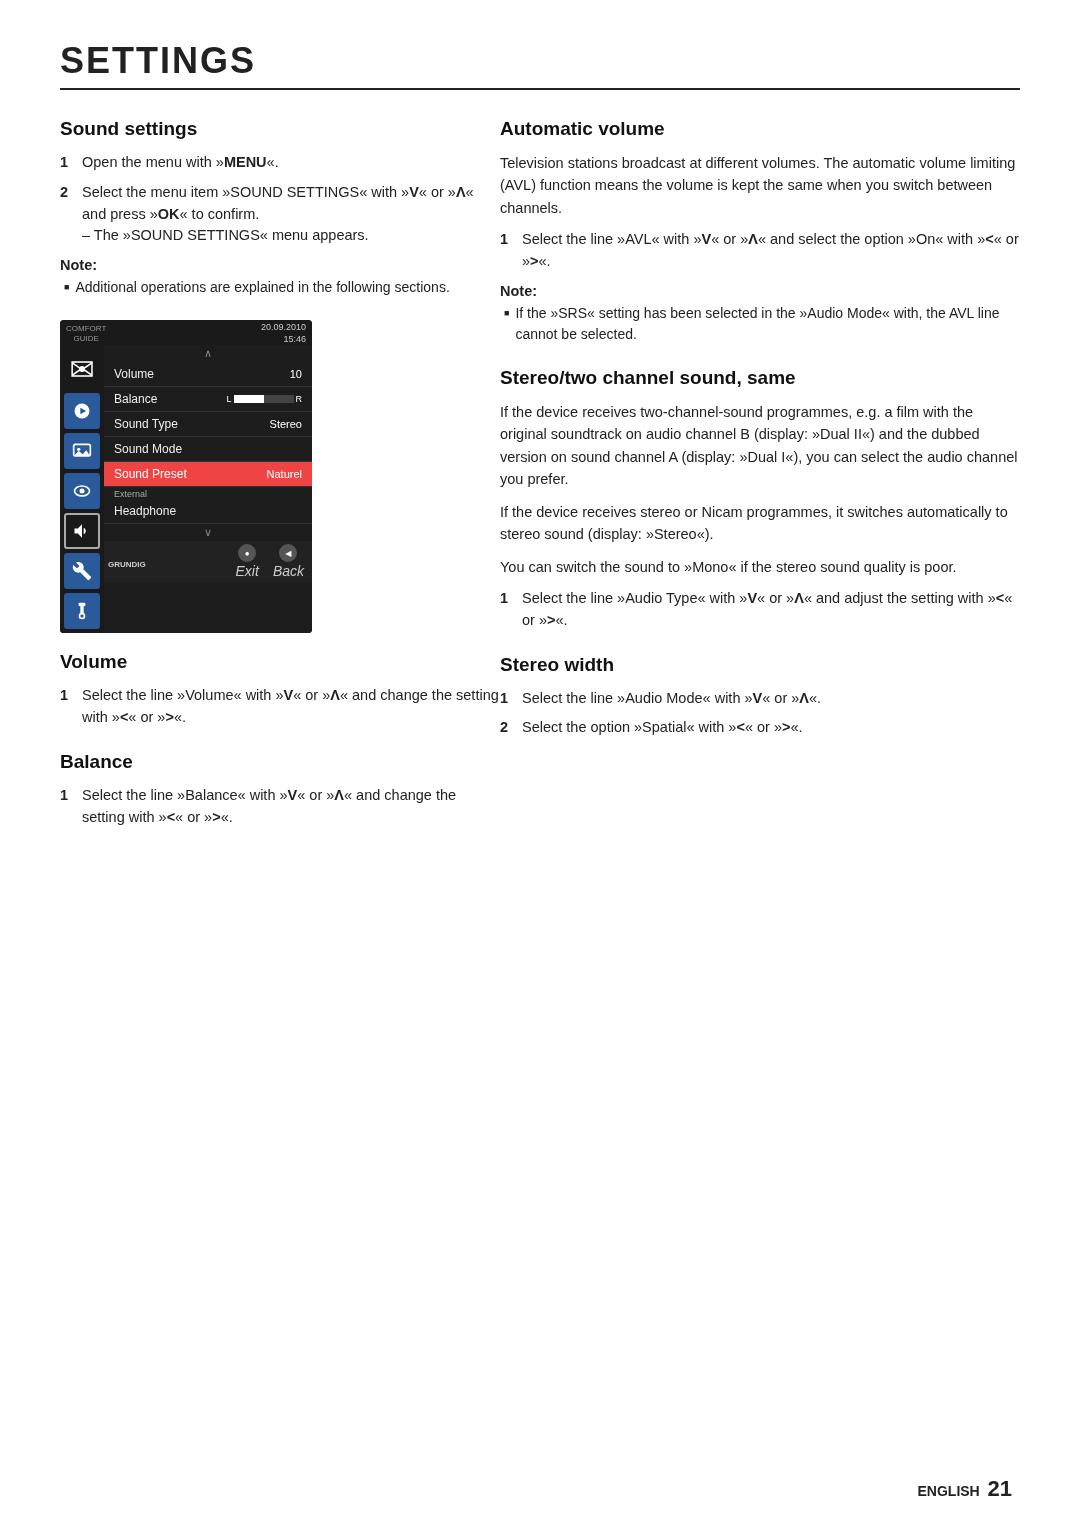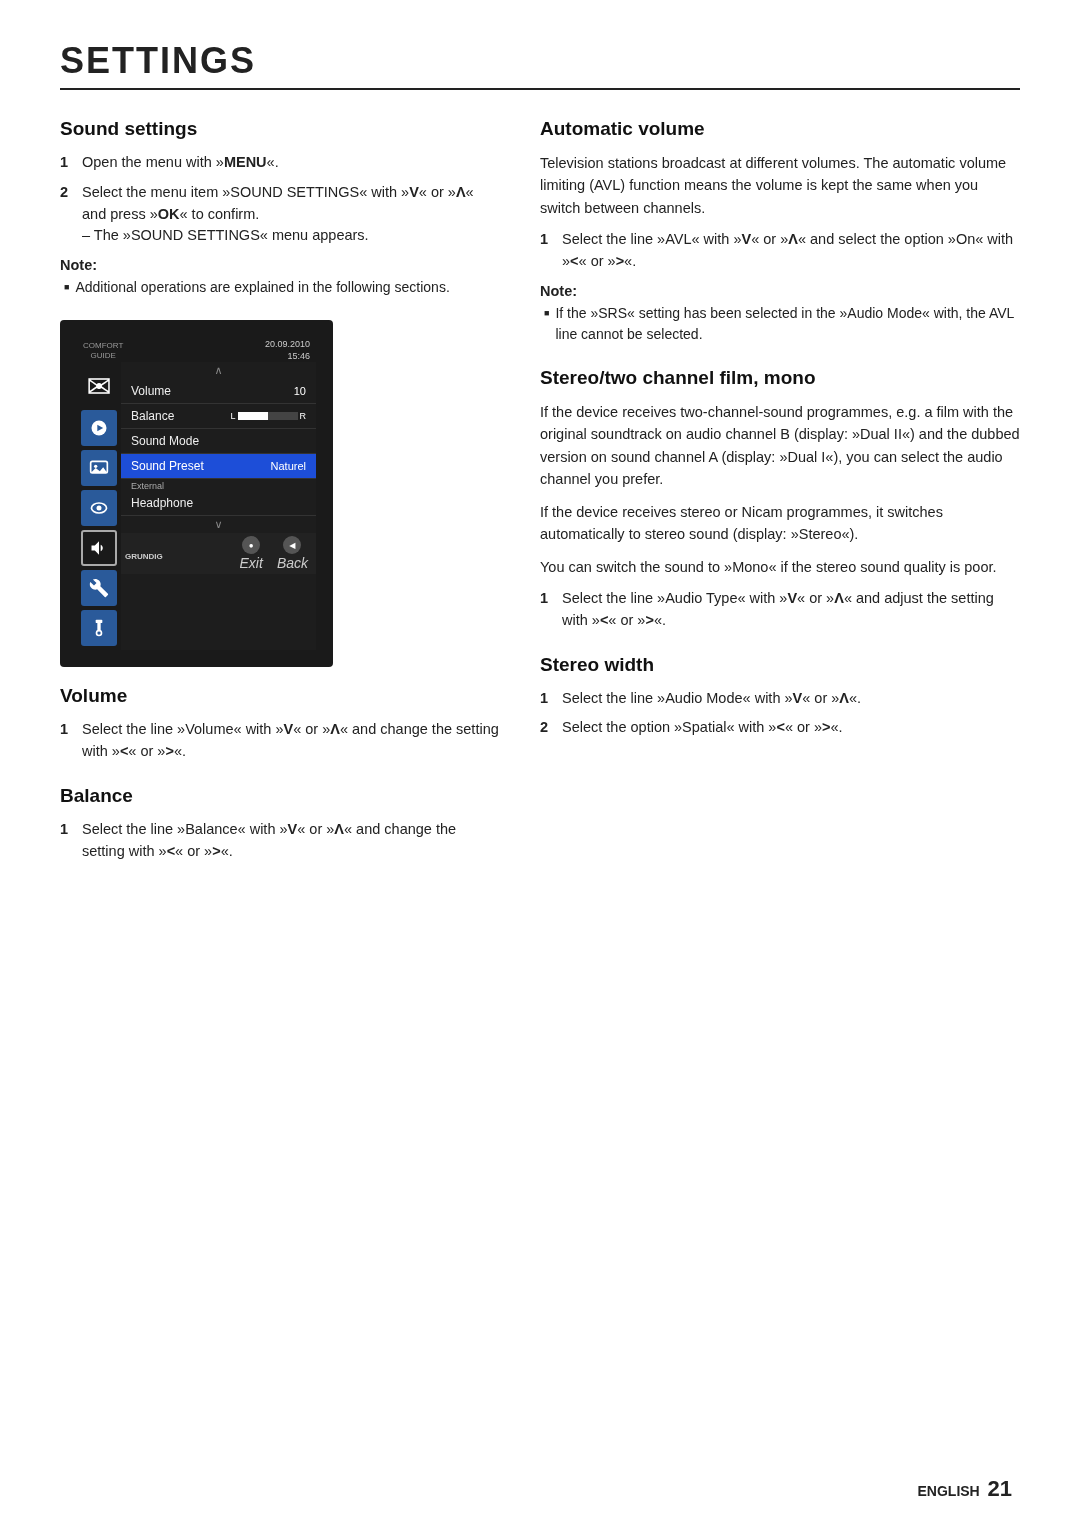--- a/index.html
+++ b/index.html
@@ -20,21 +20,20 @@
       letter-spacing: 2px;
       text-transform: uppercase;
       border-bottom: 2px solid #222;
       padding-bottom: 6px;
       margin-bottom: 28px;
     }
 
     
     .columns {
       display: flex;
-      gap: 40px;
     }
     .col-left {
       flex: 0 0 440px;
       max-width: 440px;
     }
     .col-right {
       flex: 1;
     }
 
     
@@ -90,22 +89,22 @@
     }
 
     
     .tv-screen-wrap {
       margin: 14px 0 18px 0;
       position: relative;
     }
     .tv-screen {
       background: #1a1a1a;
       border-radius: 4px;
-      width: 273px;
-      padding: 17px;
+      width: 252px;
+      padding: 0;
       overflow: hidden;
       position: relative;
     }
 
     .tv-body {
       display: flex;
       background: #1a1a1a;
     }
     .tv-sidebar {
       width: 44px;
@@ -143,21 +142,21 @@
     .tv-menu-row {
       display: flex;
       justify-content: space-between;
       align-items: center;
       padding: 5px 10px;
       font-size: 12px;
       color: #eee;
       border-bottom: 1px solid #333;
     }
     .tv-menu-row.selected {
-      background: #1d4ed8;
+      background: #ef4444;
       color: #fff;
     }
     .tv-menu-value {
       color: #fff;
       font-size: 11px;
     }
     .tv-balance-bar {
       display: flex;
       align-items: center;
       gap: 2px;
@@ -317,20 +316,24 @@
             </div>
             <div class="tv-menu-row">
               <span>Balance</span>
               <span class="tv-balance-bar">
                 <span style="font-size:9px;">L</span>
                 <div class="tv-balance-track">
                     <div class="tv-balance-fill"></div>
                   </div>
                 <span style="font-size:9px;">R</span>
               </span>
+            </div>
+            <div class="tv-menu-row">
+              <span>Sound Type</span>
+              <span class="tv-menu-value">Stereo</span>
             </div>
             <div class="tv-menu-row">
               <span>Sound Mode</span>
               <span class="tv-menu-value"></span>
             </div>
             <div class="tv-menu-row selected">
               <span>Sound Preset</span>
               <span class="tv-menu-value">Naturel</span>
             </div>
             <div class="tv-menu-label-small">External</div>
@@ -397,21 +400,21 @@
       </ol>
       <div class="note-block">
         <div class="note-title">Note:</div>
         <div class="note-item">
           If the »SRS« setting has been selected in the »Audio Mode« with, the AVL line cannot be selected.
         </div>
       </div>
     </div>
 
     <div class="section-block">
-      <h2>Stereo/two channel film, mono</h2>
+      <h2>Stereo/two channel sound, same</h2>
       <p class="body-text">If the device receives two-channel-sound programmes, e.g. a film with the original soundtrack on audio channel B (display: »Dual II«) and the dubbed version on sound channel A (display: »Dual I«), you can select the audio channel you prefer.</p>
       <p class="body-text">If the device receives stereo or Nicam programmes, it switches automatically to stereo sound (display: »Stereo«).</p>
       <p class="body-text">You can switch the sound to »Mono« if the stereo sound quality is poor.</p>
       <ol class="steps">
         <li>
           <span class="step-num">1</span>
           <span class="step-text">Select the line »Audio Type« with »<strong>V</strong>« or »<strong>Λ</strong>« and adjust the setting with »<strong>&lt;</strong>« or »<strong>&gt;</strong>«.</span>
         </li>
       </ol>
     </div>

